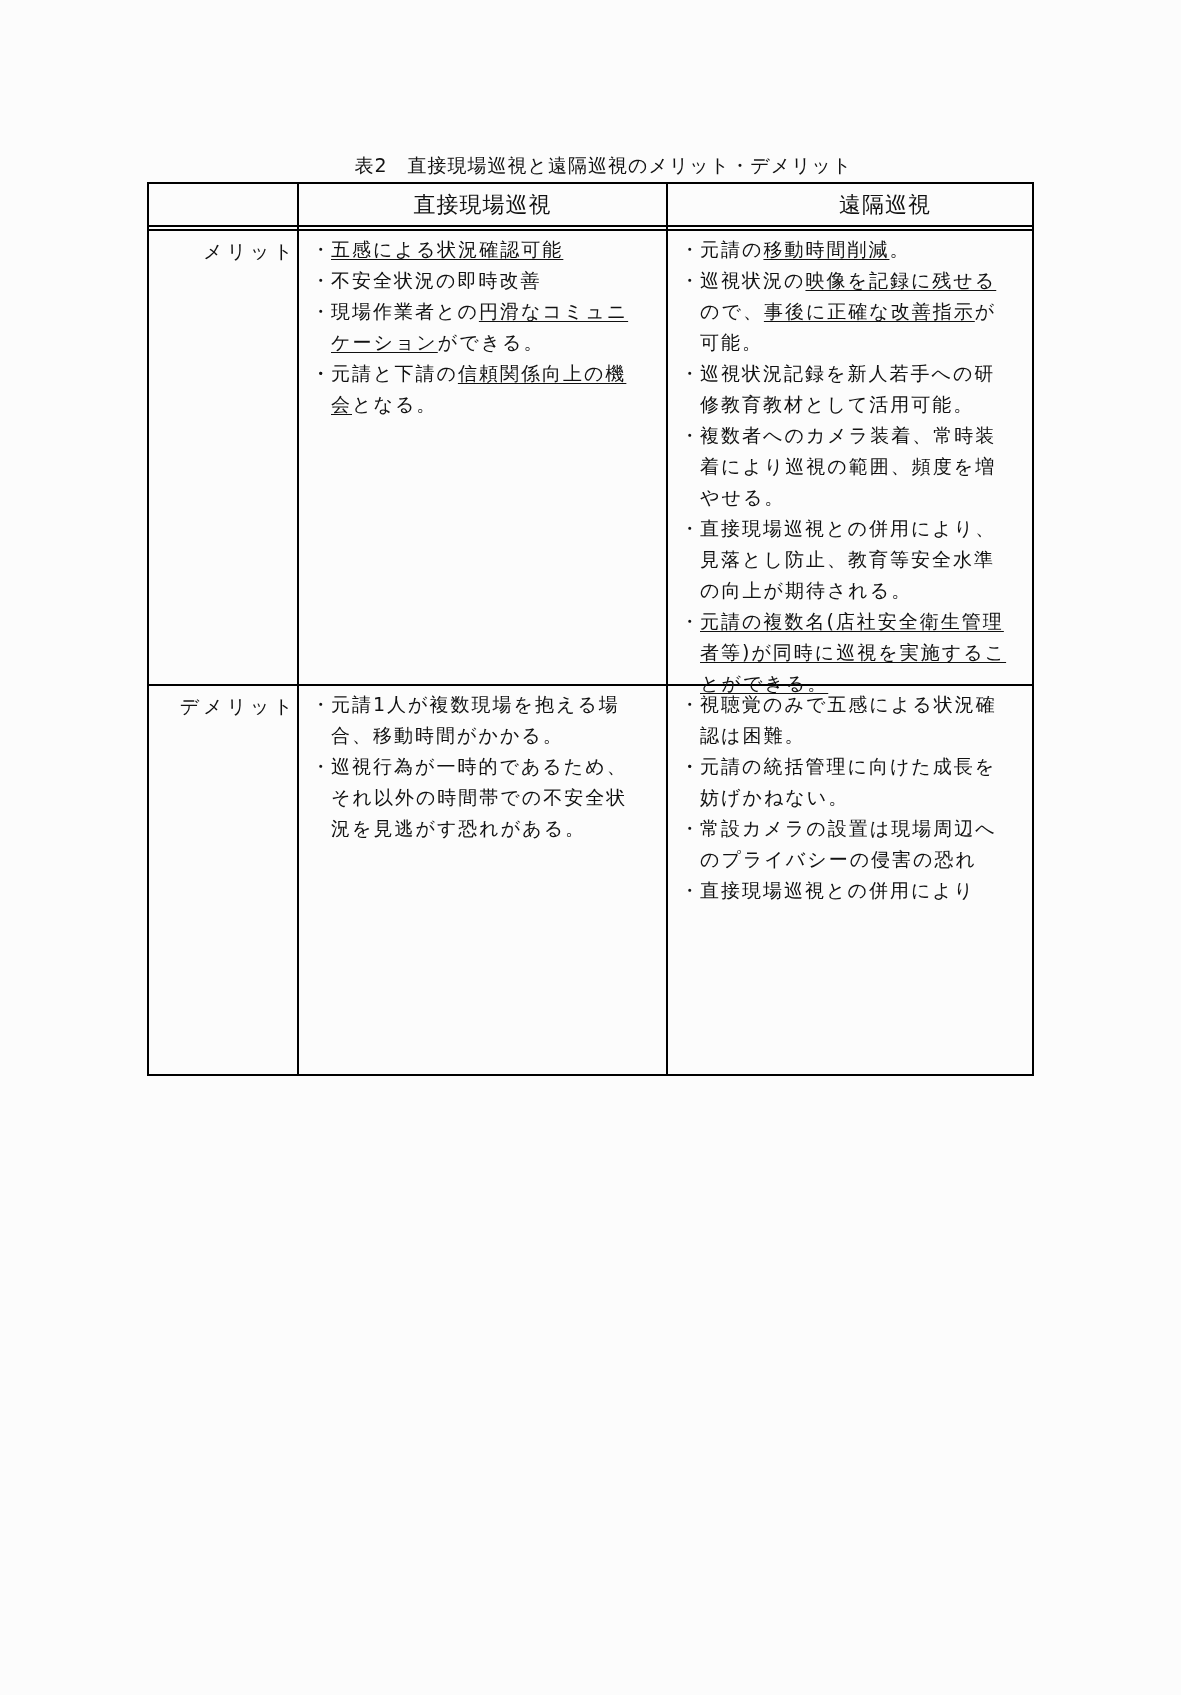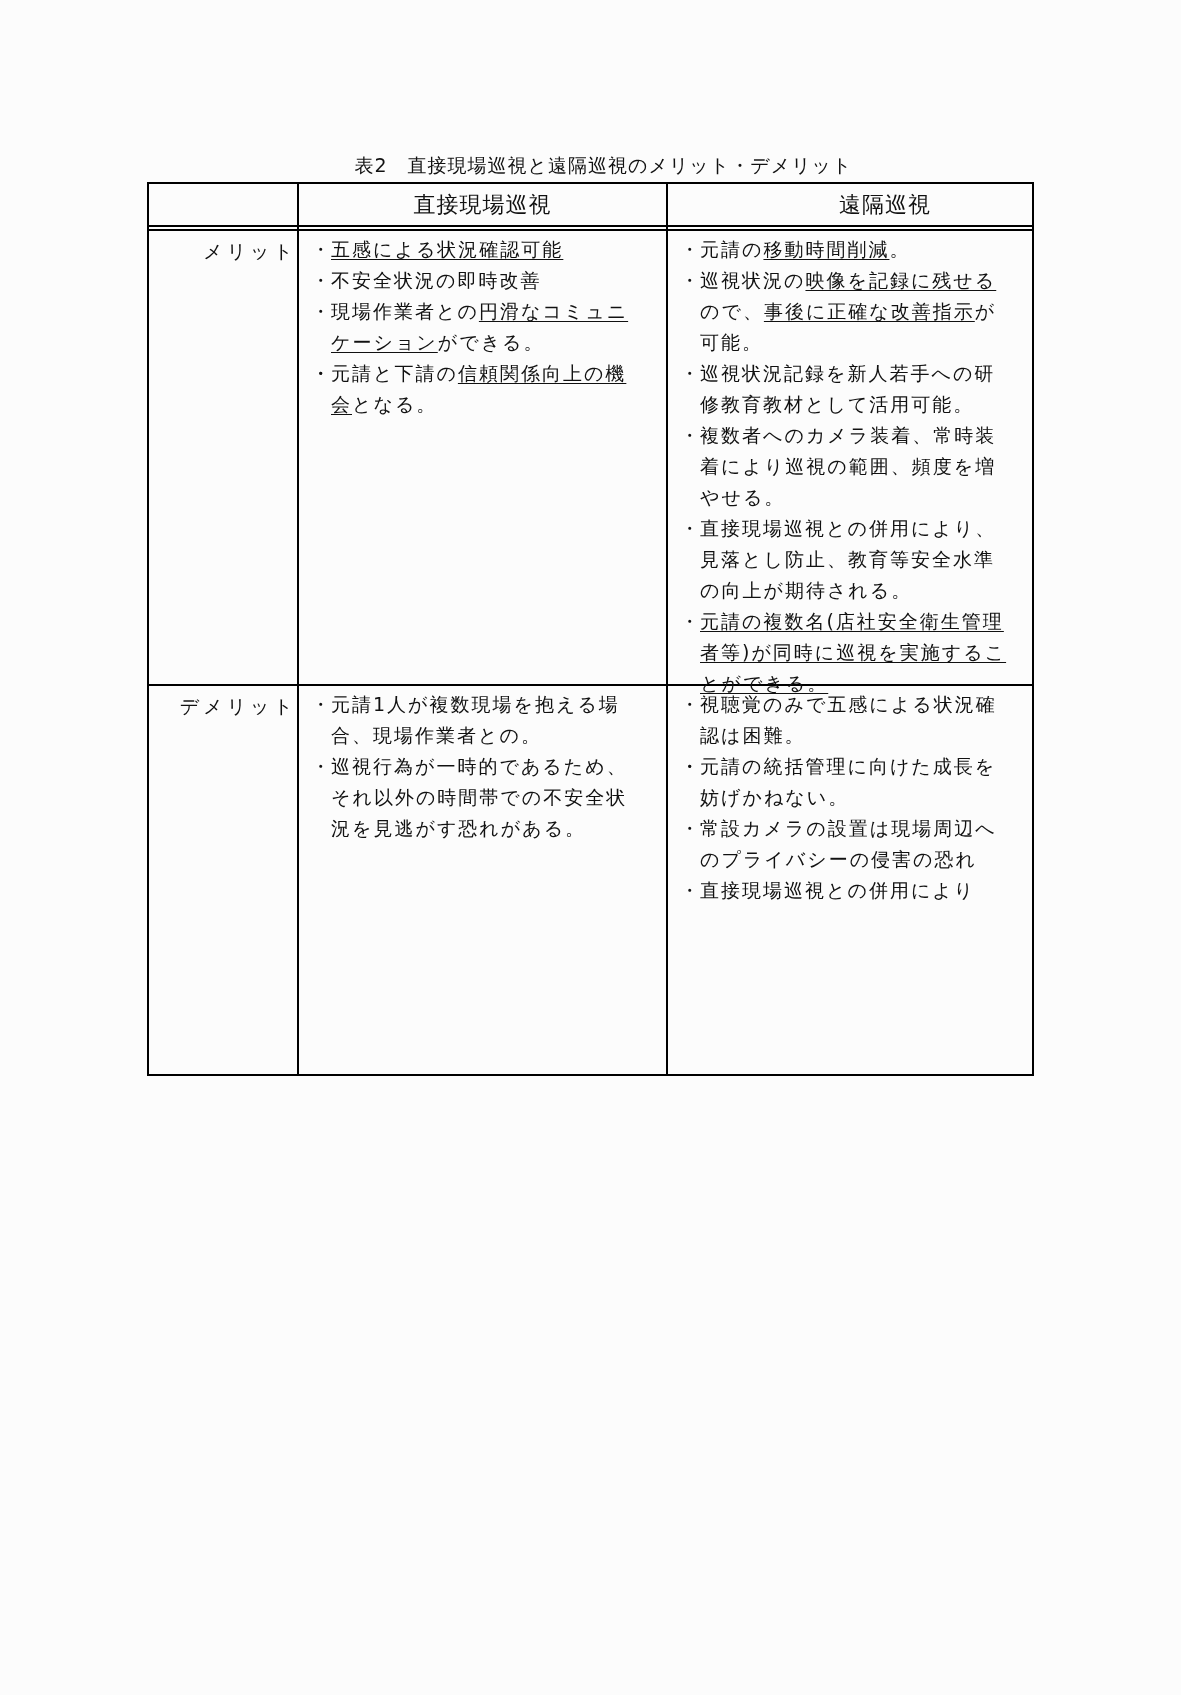--- a/index.html
+++ b/index.html
@@ -60,21 +60,21 @@
     </div>
   <div class="cell" style="left:521px; width:340px; top:50px;">
       <div class="item"><span class="dot">・</span><span>元請の</span><span class="u">移動時間削減</span><span>。</span></div>
       <div class="item"><span class="dot">・</span><span>巡視状況の</span><span class="u">映像を記録に残せる</span><span>ので、</span><span class="u">事後に正確な改善指示</span><span>が可能。</span></div>
       <div class="item"><span class="dot">・</span><span>巡視状況記録を新人若手への研修教育教材として活用可能。</span></div>
       <div class="item"><span class="dot">・</span><span>複数者へのカメラ装着、常時装着により巡視の範囲、頻度を増やせる。</span></div>
       <div class="item"><span class="dot">・</span><span>直接現場巡視との併用により、見落とし防止、教育等安全水準の向上が期待される。</span></div>
       <div class="item"><span class="dot">・</span><span class="u">元請の複数名(店社安全衛生管理者等)が同時に巡視を実施することができる。</span></div>
     </div>
   <div class="cell" style="left:152px; width:333px; top:505px;">
-      <div class="item"><span class="dot">・</span><span>元請1人が複数現場を抱える場合、現場作業者との。</span></div>
+      <div class="item"><span class="dot">・</span><span>元請1人が複数現場を抱える場合、移動時間がかかる。</span></div>
       <div class="item"><span class="dot">・</span><span>巡視行為が一時的であるため、それ以外の時間帯での不安全状況を見逃がす恐れがある。</span></div>
     </div>
   <div class="cell" style="left:521px; width:340px; top:505px;">
       <div class="item"><span class="dot">・</span><span>視聴覚のみで五感による状況確認は困難。</span></div>
       <div class="item"><span class="dot">・</span></div>
       <div class="item"><span class="dot">・</span><span>元請の統括管理に向けた成長を妨げかねない。</span></div>
       <div class="item"><span class="dot">・</span><span>常設カメラの設置は現場周辺へのプライバシーの侵害の恐れ</span></div>
       <div class="item"><span class="dot">・</span><span>直接現場巡視との併用により</span></div>
     </div>
 </div>

